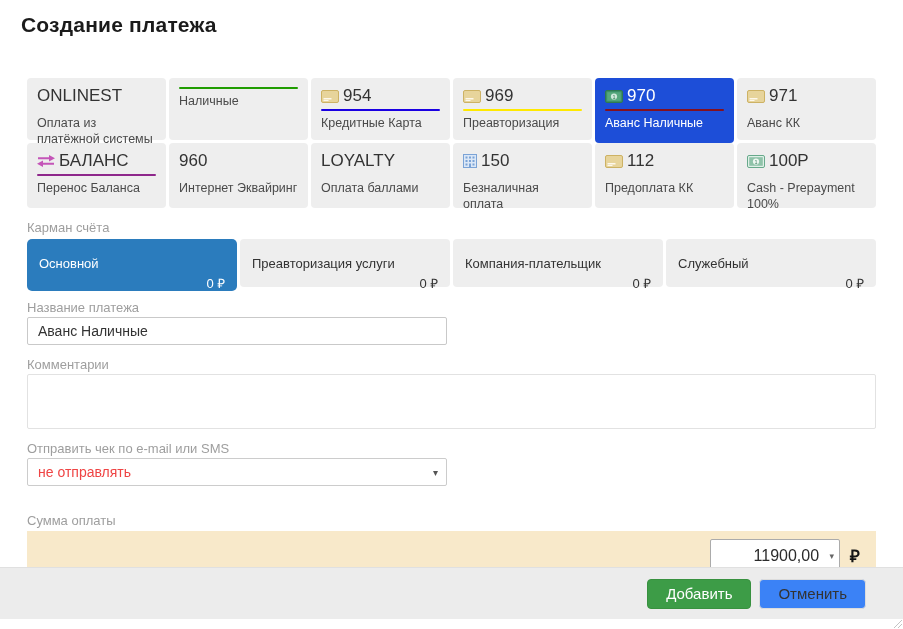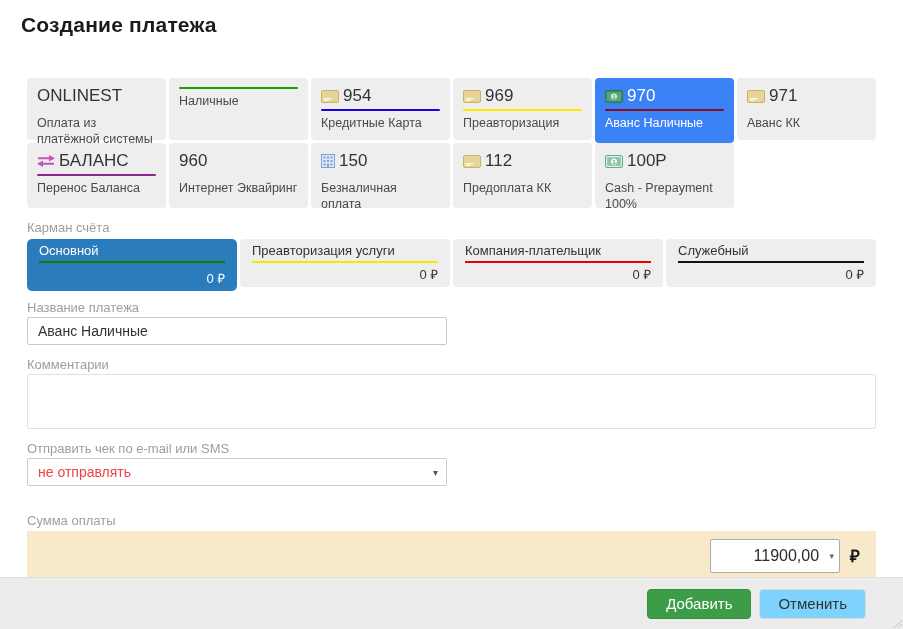--- a/index.html
+++ b/index.html
@@ -5,32 +5,32 @@
   * { box-sizing: border-box; margin: 0; padding: 0; }
   html,body { background:#fff; }
   body { font-family: "Liberation Sans", sans-serif; }
   .dialog { position:relative; width:903px; height:629px; background:#fff; overflow:hidden; }
   .dialog-title { margin:13px 0 0 21px; font-size:21px; font-weight:bold; color:#1b1b1b; letter-spacing:.2px; }
   .content { padding:0 27px;margin-top:41px; }
 
   
   .pm-grid { margin-top:27px; display:grid; grid-template-columns:repeat(6,1fr); grid-template-rows:62px 65px; gap:3px; }
   .tile { position:relative; background:#eeeeee; border-radius:4px; padding:7px 10px 5px 10px; cursor:pointer; color:#333; }
-  .tile.selected { background:#3b82f6; color:#fff; height:calc(100% + 3px); z-index:2; }
+  .tile.selected { background:#1d4ed8; color:#fff; height:calc(100% + 3px); z-index:2; }
   .tile-head { display:flex; align-items:center; gap:4px; height:22px; }
   .tile-code { font-size:17px; color:inherit; white-space:nowrap; }
   .tile-underline { height:2px; border-radius:1px; margin:2px 0 4px 0; background:transparent; }
   .tile-label { font-size:12.5px; line-height:1.3; color:#4a4a4a; }
   .tile.selected .tile-label { color:#fff; }
   .icon { display:inline-flex; align-items:center; }
 
   
   .field-label { margin-top:12px; font-size:13px; color:#9e9e9e; }
   .pocket-grid { margin-top:4px; display:grid; grid-template-columns:repeat(4,1fr); grid-template-rows:48px; gap:3px; }
-  .pocket { position:relative; background:#eeeeee; border-radius:4px; padding:4px 12px 4px 12px; cursor:pointer; color:#333; display:flex; flex-direction:column; }
+  .pocket { position:relative; background:#eeeeee; border-radius:4px; padding:17px 12px 4px 12px; cursor:pointer; color:#333; display:flex; flex-direction:column; }
   .pocket.selected { background:#2b7cbd; color:#fff; height:calc(100% + 4px); z-index:2; border-radius:5px; }
   .pocket-name { font-size:13px; }
   .pocket-underline { height:2px; margin-top:3px; background:transparent; }
   .pocket-amount { margin-top:auto; text-align:right; font-size:13px; }
 
   
   .text-input { display:block; width:420px; height:28px; margin-top:2px; border:1px solid #c9c9c9; border-radius:2px; padding:0 10px; font-size:14px; color:#333; font-family:inherit; background:#fff; outline:none; }
   .comments-area { display:block; width:100%; height:55px; margin-top:2px; border:1px solid #e2e2e2; border-radius:2px; padding:6px 10px; font-size:14px; color:#333; font-family:inherit; resize:none; outline:none; }
   .select-box { position:relative; width:420px; height:28px; margin-top:2px; border:1px solid #ccc; border-radius:2px; background:#fff; display:flex; align-items:center; padding:0 24px 0 10px; cursor:pointer; }
   .select-value { font-size:14px; color:#ef4444; }
@@ -38,24 +38,24 @@
 
   
   .amount-label { margin-top:27px; }
   .amount-strip { margin-top:3px; height:49px; background:#f8e9ca; display:flex; align-items:center; justify-content:flex-end; padding-right:16px; gap:10px; }
   .amount-wrap { position:relative; }
   .amount-input { width:130px; height:34px; border:1px solid #ababab; border-radius:2px; background:#fff; text-align:right; padding:0 20px 0 8px; font-size:16px; color:#2b2b2b; font-family:inherit; outline:none; }
   .amount-caret { position:absolute; right:6px; top:50%; transform:translateY(-50%); font-size:9px; color:#666; pointer-events:none; }
   .currency { font-size:17px; font-weight:bold; color:#161616; }
 
   
-  .footer { position:absolute; left:0; right:0; bottom:0; height:52px; background:#ececec; border-top:1px solid #e0e0e0; display:flex; align-items:center; justify-content:flex-end; gap:8px; padding-right:37px; }
+  .footer { position:absolute; left:0; right:0; bottom:10px; height:52px; background:#ececec; border-top:1px solid #e0e0e0; display:flex; align-items:center; justify-content:flex-end; gap:8px; padding-right:37px; }
   .btn { height:30px; border-radius:4px; font-size:15px; font-family:inherit; cursor:pointer; padding:0 18px; }
   .btn-add { background:#3d9c47; border:1px solid #38913f; color:#fff; }
-  .btn-cancel { background:#7dd3fc; border:1px solid #dcdcdc; color:#333; }
+  .btn-cancel { background:#3b82f6; border:1px solid #dcdcdc; color:#333; }
   .grip { position:absolute; right:1px; bottom:1px; width:10px; height:10px;
           background:repeating-linear-gradient(135deg, transparent 0 2px, #c4c4c4 2px 3px);
           clip-path:polygon(100% 0, 100% 100%, 0 100%); }
 </style>
 </head>
 <body>
 
 <div class="dialog">
   <h1 class="dialog-title">Создание платежа</h1>
 
@@ -152,20 +152,27 @@
       </div>
 
       <div class="tile">
         <div class="tile-head">
             <span class="tile-code">960</span>
           </div>
         <div class="tile-underline"></div>
         <div class="tile-label">Интернет Эквайринг</div>
       </div>
 
+      <div class="tile">
+        <div class="tile-head">
+            <span class="tile-code">LOYALTY</span>
+          </div>
+        <div class="tile-underline"></div>
+        <div class="tile-label">Оплата баллами</div>
+      </div>
 
       <div class="tile">
         <div class="tile-head">
           <span class="icon">
               <svg width="14" height="14" viewBox="0 0 14 14">
                 <rect x="0.5" y="0.5" width="13" height="13" fill="#dbe7f6" stroke="#7ba3d6"></rect>
                 <g fill="#7ba3d6">
                   <rect x="2.5" y="2.5" width="2" height="2"></rect>
                   <rect x="6" y="2.5" width="2" height="2"></rect>
                   <rect x="9.5" y="2.5" width="2" height="2"></rect>

